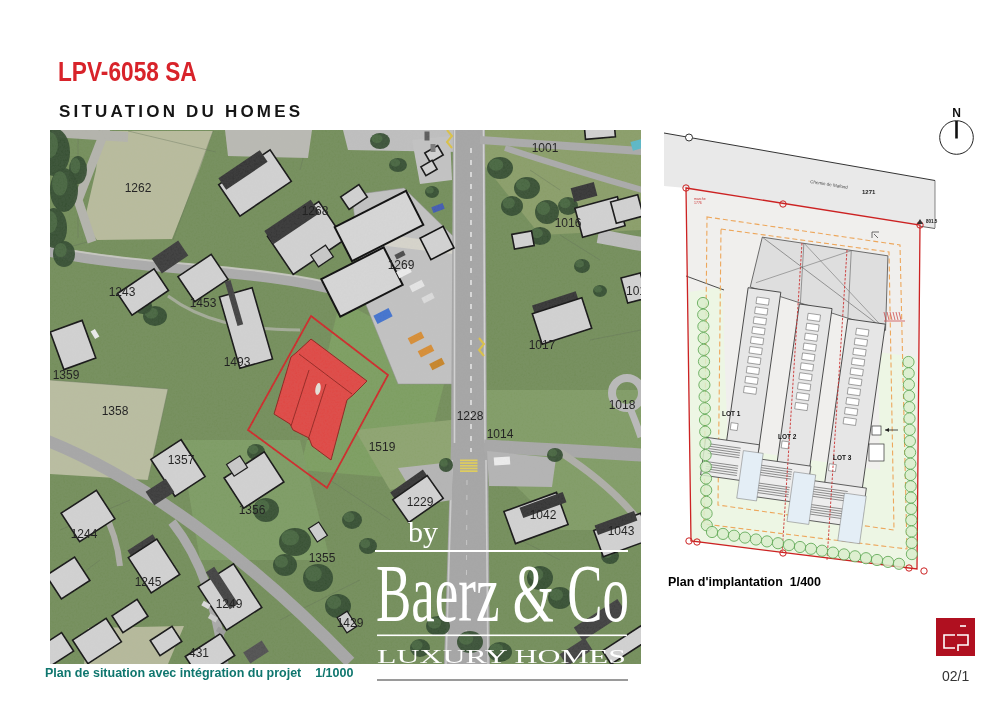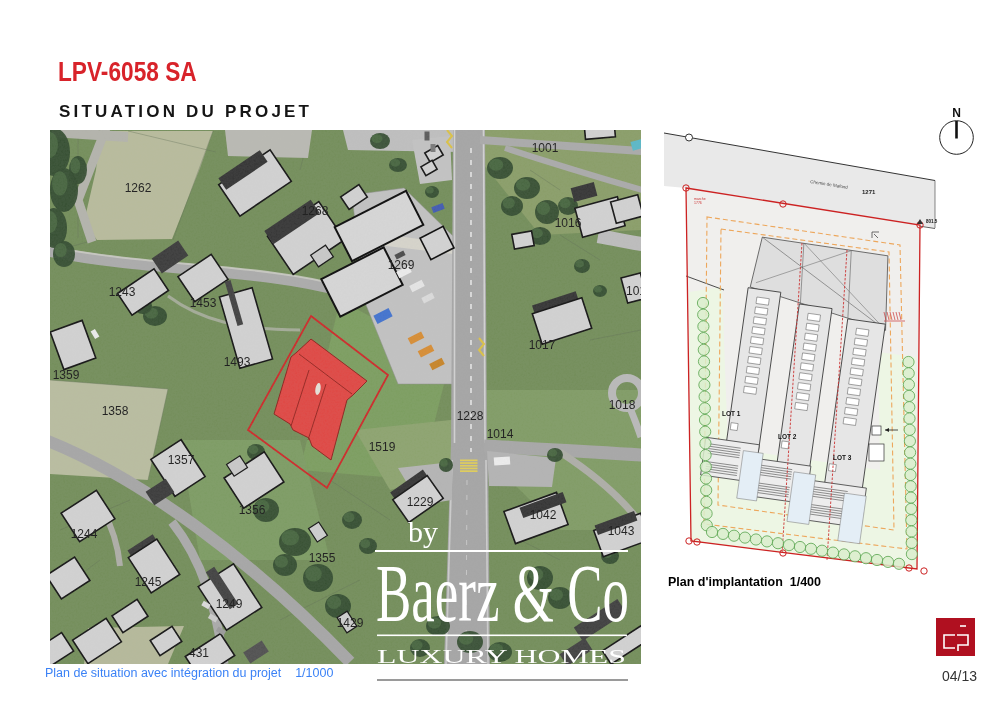--- a/index.html
+++ b/index.html
@@ -1,20 +1,20 @@
 <!DOCTYPE html>
 <html><head><meta charset="utf-8">
 <style>
 html,body{margin:0;padding:0;background:#fff;width:1000px;height:708px;overflow:hidden}
 body{position:relative;font-family:"Liberation Sans",sans-serif}
 .abs{position:absolute}
 </style></head>
 <body>
 <div class="abs" style="left:58px;top:57px;font-size:27px;font-weight:bold;color:#d8232a;transform:scaleX(0.84);transform-origin:left top">LPV-6058 SA</div>
-<div class="abs" style="left:59px;top:102px;font-size:17px;font-weight:bold;color:#151515;letter-spacing:3.2px">SITUATION DU PROJET</div>
+<div class="abs" style="left:59px;top:102px;font-size:17px;font-weight:bold;color:#151515;letter-spacing:3.2px">SITUATION DU HOMES</div>
 <svg width="591" height="534" viewBox="50 130 591 534" style="position:absolute;left:50px;top:130px">
 <defs>
       <clipPath id="pc">
         <rect x="50" y="130" width="591" height="534"></rect>
       </clipPath>
       <filter id="grain" x="0" y="0" width="100%" height="100%">
         <feTurbulence type="fractalNoise" baseFrequency="0.55" numOctaves="2" seed="7" result="n"></feTurbulence>
         <feColorMatrix in="n" type="matrix" values="0 0 0 0 0.5 0 0 0 0 0.5 0 0 0 0 0.5 0.6 0.6 0.6 0 0"></feColorMatrix>
         <feComposite operator="in" in2="SourceGraphic"></feComposite>
       </filter>
@@ -440,23 +440,23 @@
 <path d="M885,430 l4,-2 v4 Z" fill="#222"></path>
 <path d="M872,232 h7 M872,232 v6 M874,234 l4,4" stroke="#333" stroke-width="0.7" fill="none"></path>
 <text x="722" y="416" font-family="Liberation Sans,sans-serif" font-size="6.5" font-weight="bold" fill="#111">LOT 1</text>
 <text x="778" y="439" font-family="Liberation Sans,sans-serif" font-size="6.5" font-weight="bold" fill="#111">LOT 2</text>
 <text x="833" y="460" font-family="Liberation Sans,sans-serif" font-size="6.5" font-weight="bold" fill="#111">LOT 3</text>
 <circle cx="956.5" cy="137.5" r="16.8" fill="none" stroke="#222" stroke-width="1"></circle>
 <line x1="956.5" y1="121" x2="956.5" y2="138.5" stroke="#111" stroke-width="2.6"></line>
 <text x="956.5" y="116.5" text-anchor="middle" font-family="Liberation Sans,sans-serif" font-size="12" font-weight="bold" fill="#111">N</text>
 </svg>
 <div class="abs" style="left:377px;top:679px;width:251px;height:1.5px;background:#9a9a9a"></div>
-<div class="abs" style="left:45px;top:666px;font-size:12.5px;font-weight:normal;color:#3b82f6">Plan de situation avec intégration du projet&nbsp;&nbsp;&nbsp;&nbsp;1/1000</div>
+<div class="abs" style="left:45px;top:666px;font-size:12.5px;font-weight:bold;color:#0f766e">Plan de situation avec intégration du projet&nbsp;&nbsp;&nbsp;&nbsp;1/1000</div>
 <div class="abs" style="left:668px;top:575px;font-size:12.5px;font-weight:bold;color:#000000">Plan d'implantation&nbsp;&nbsp;1/400</div>
 <div class="abs" style="left:936px;top:618px;width:39px;height:38px;background:#b01020">
 <svg width="39" height="38" viewBox="0 0 39 38">
 <g stroke="#fff" stroke-width="1.6" fill="none">
 <path d="M19,17 H8 V30 H19"></path>
 <path d="M21,17 H32 V27 H22 V33"></path>
 <line x1="24" y1="8" x2="30" y2="8"></line>
 </g>
     </svg></div>
-<div class="abs" style="left:942px;top:668px;font-size:14px;color:#333">04/13</div>
+<div class="abs" style="left:942px;top:668px;font-size:14px;color:#333">02/1</div>
 
 </body></html>

